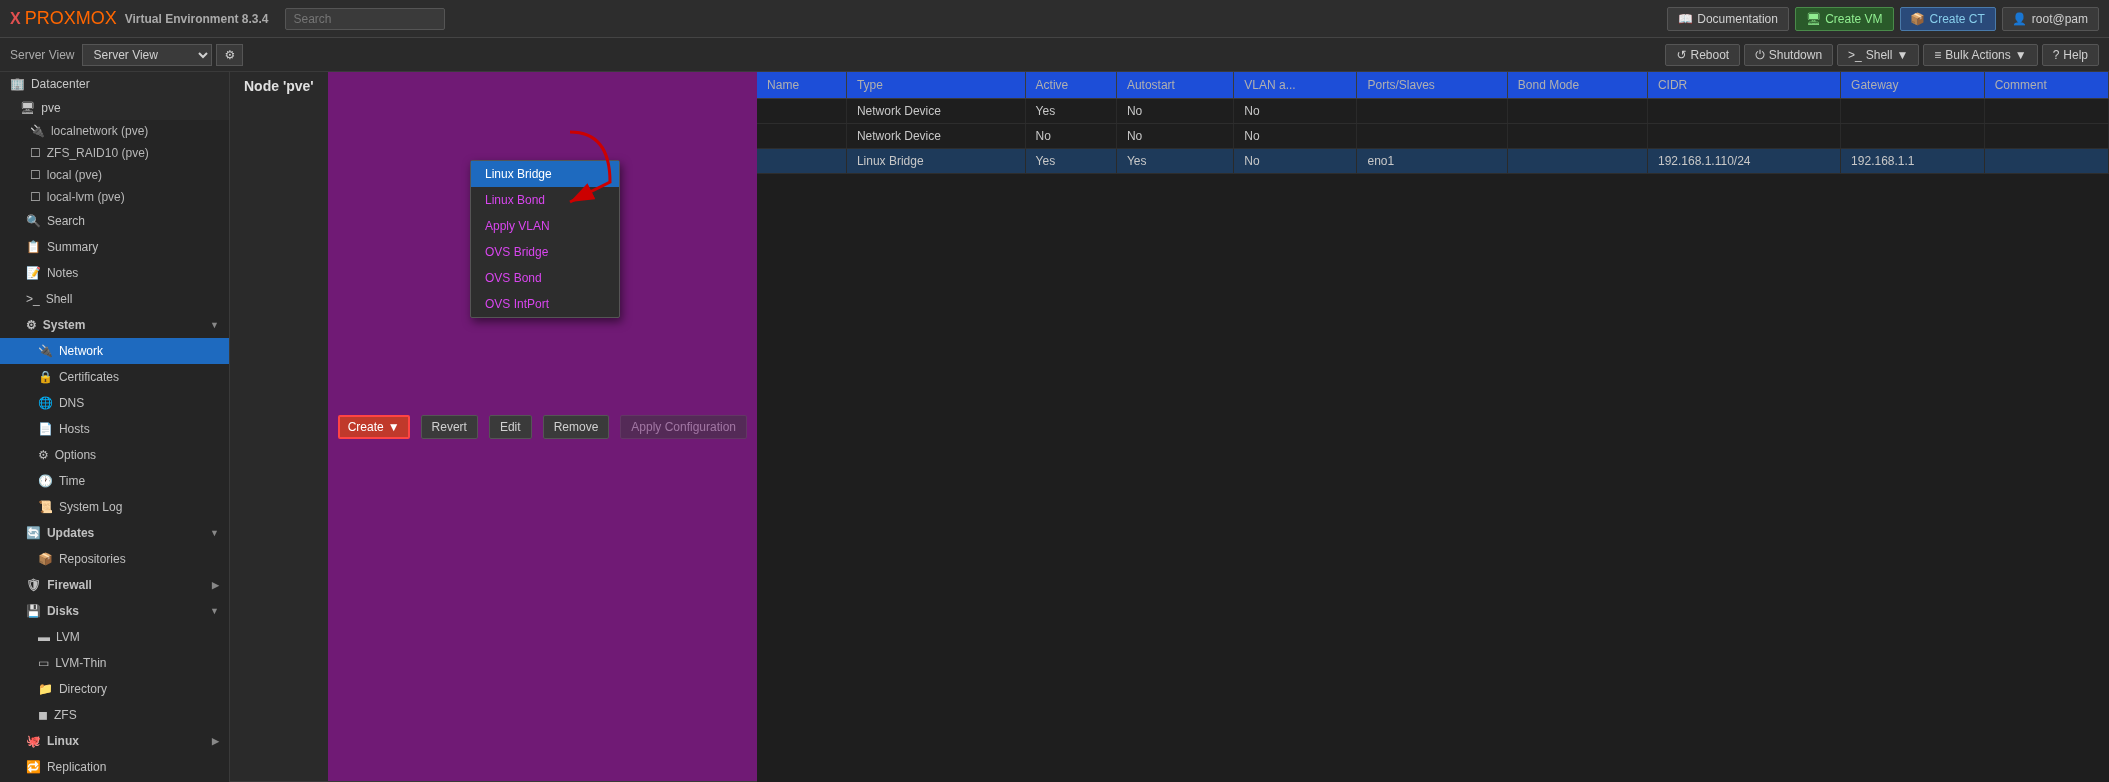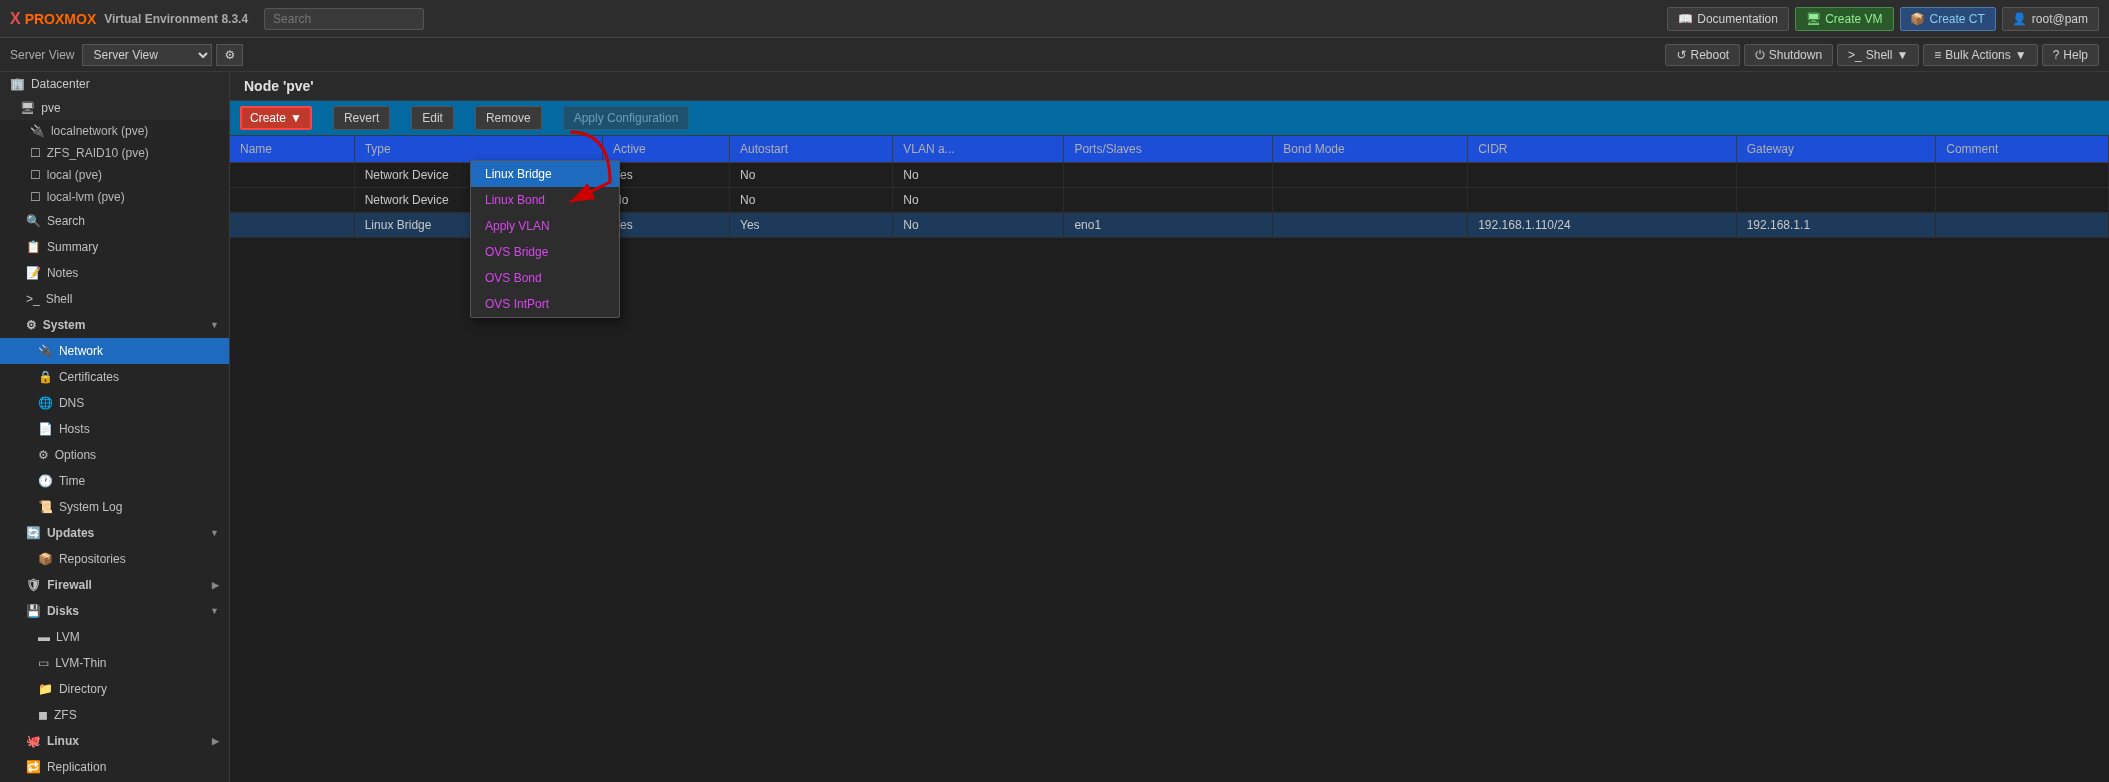--- a/index.html
+++ b/index.html
@@ -31,22 +31,22 @@
       font-size: 14px;
       color: #e0e0e0;
     }
     .logo-x {
       color: #e05050;
       font-weight: bold;
       font-size: 16px;
     }
     .logo-proxmox {
       color: #ff6600;
-      font-weight: bold;
-      font-size: 14px;
+      font-weight: normal;
+      font-size: 18px;
     }
     .logo-ve {
       color: #aaa;
       font-size: 12px;
       margin-left: 4px;
     }
     .top-search {
       margin-left: 8px;
       background: #3a3a3a;
       border: 1px solid #555;
@@ -187,40 +187,39 @@
       cursor: pointer;
       gap: 6px;
       color: #b8b8b8;
       font-size: 12px;
     }
 
     
     .content-area {
       flex: 1;
       display: flex;
-      flex-direction: column;
       background: #1e1e1e;
       overflow: hidden;
       position: relative;
     }
     .content-header {
       background: #2a2a2a;
       padding: 6px 14px;
       font-size: 14px;
       font-weight: bold;
       color: #e0e0e0;
       border-bottom: 1px solid #3a3a3a;
     }
     .content-toolbar {
       display: flex;
       align-items: center;
       padding: 5px 10px;
-      background: #0369a1;
+      background: #701a75;
       border-bottom: 1px solid #3a3a3a;
-      gap: 21px;
+      gap: 11px;
     }
     .btn-action {
       display: flex;
       align-items: center;
       gap: 4px;
       padding: 4px 10px;
       border: 1px solid #555;
       background: #3a3a3a;
       color: #d0d0d0;
       font-size: 12px;

